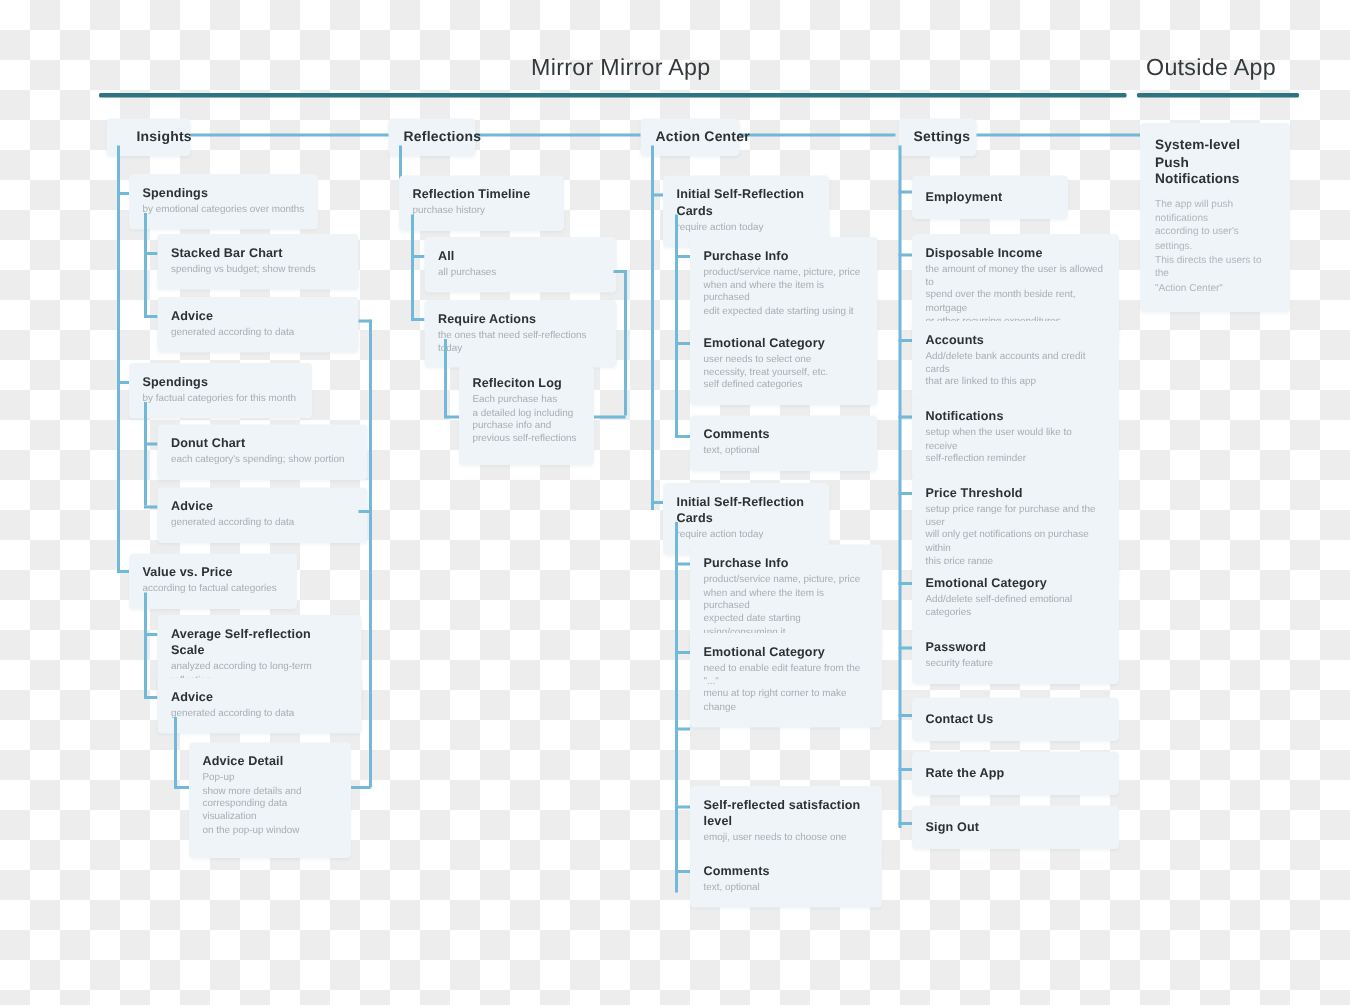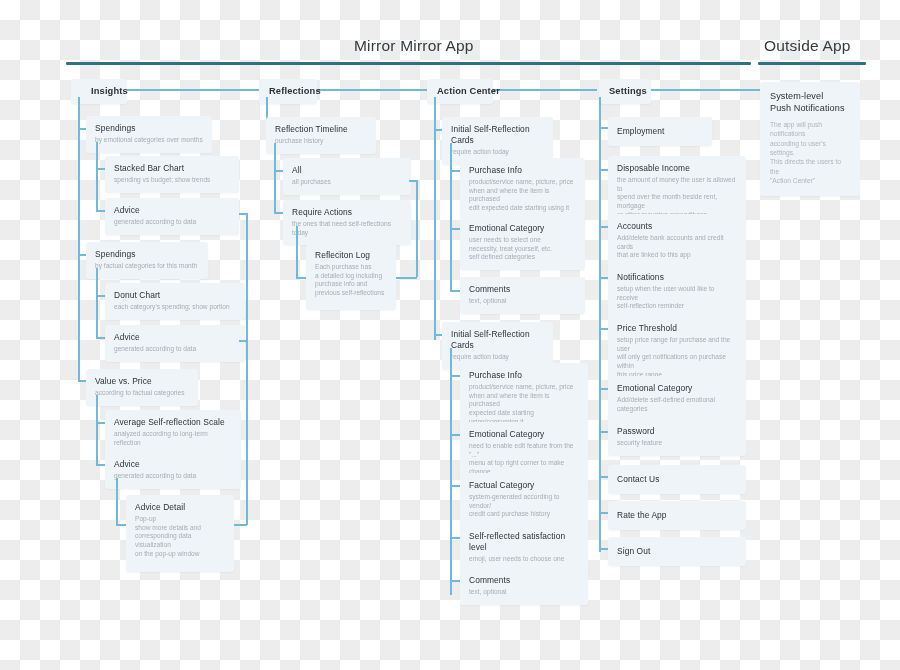--- a/index.html
+++ b/index.html
@@ -54,21 +54,21 @@
   
   .card{
     position:absolute;
     background:#eef4f7;
     border-radius:3px;
     box-sizing:border-box;
     padding:7px 9px 8px 9px;
     box-shadow:0 1px 2px rgba(40,70,90,.05);
   }
   .card .t{
-    font-size:8.4px;font-weight:normal;color:#2b3135;
+    font-size:8.4px;font-weight:bold;color:#2b3135;
     line-height:11px;letter-spacing:.1px;
   }
   .card .d{
     font-size:6.6px;color:#a6afb4;line-height:8.7px;margin-top:2px;
     white-space:pre-line;
   }
   .card.plain{padding-top:9px;padding-bottom:9px;}
   .card.notif .t{line-height:11.5px;}
   .card.notif .d{color:#aeb7bc;line-height:9.2px;margin-top:5px;}
 </style>
@@ -267,25 +267,20 @@
   <div class="card" style="left:444px;top:363px;width:128px;">
     <div class="t">Purchase Info</div>
     <div class="d">product/service name, picture, price
 when and where the item is purchased
 expected date starting using/consuming it</div>
   </div>
   <div class="card" style="left:444px;top:422px;width:128px;">
     <div class="t">Emotional Category</div>
     <div class="d">need to enable edit feature from the "..."
 menu at top right corner to make change</div>
-  </div>
-  <div class="card" style="left:444px;top:473px;width:128px;">
-    <div class="t">Factual Category</div>
-    <div class="d">system-generated according to vendor/
-credit card purchase history</div>
   </div>
   <div class="card" style="left:444px;top:524px;width:128px;">
     <div class="t">Self-reflected satisfaction level</div>
     <div class="d">emoji, user needs to choose one</div>
   </div>
   <div class="card" style="left:444px;top:568px;width:128px;">
     <div class="t">Comments</div>
     <div class="d">text, optional</div>
   </div>
 

